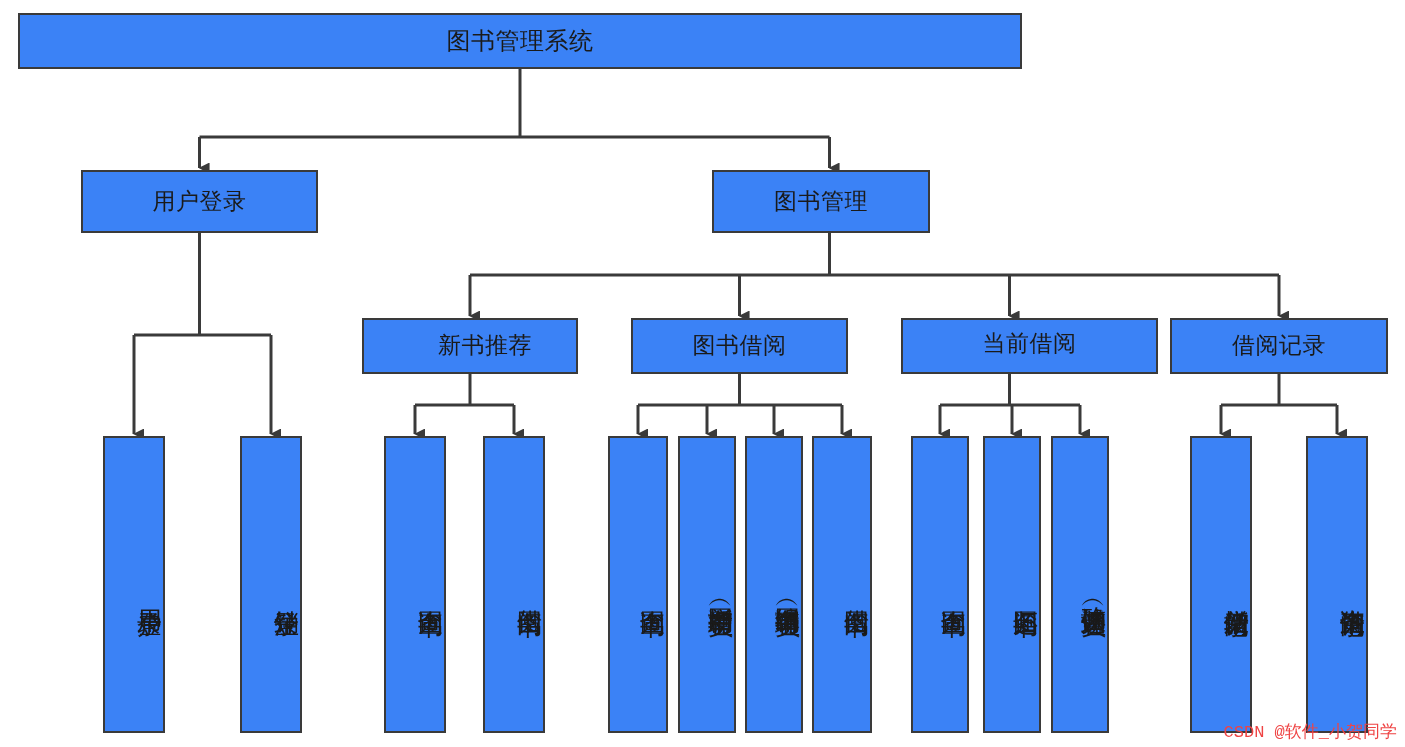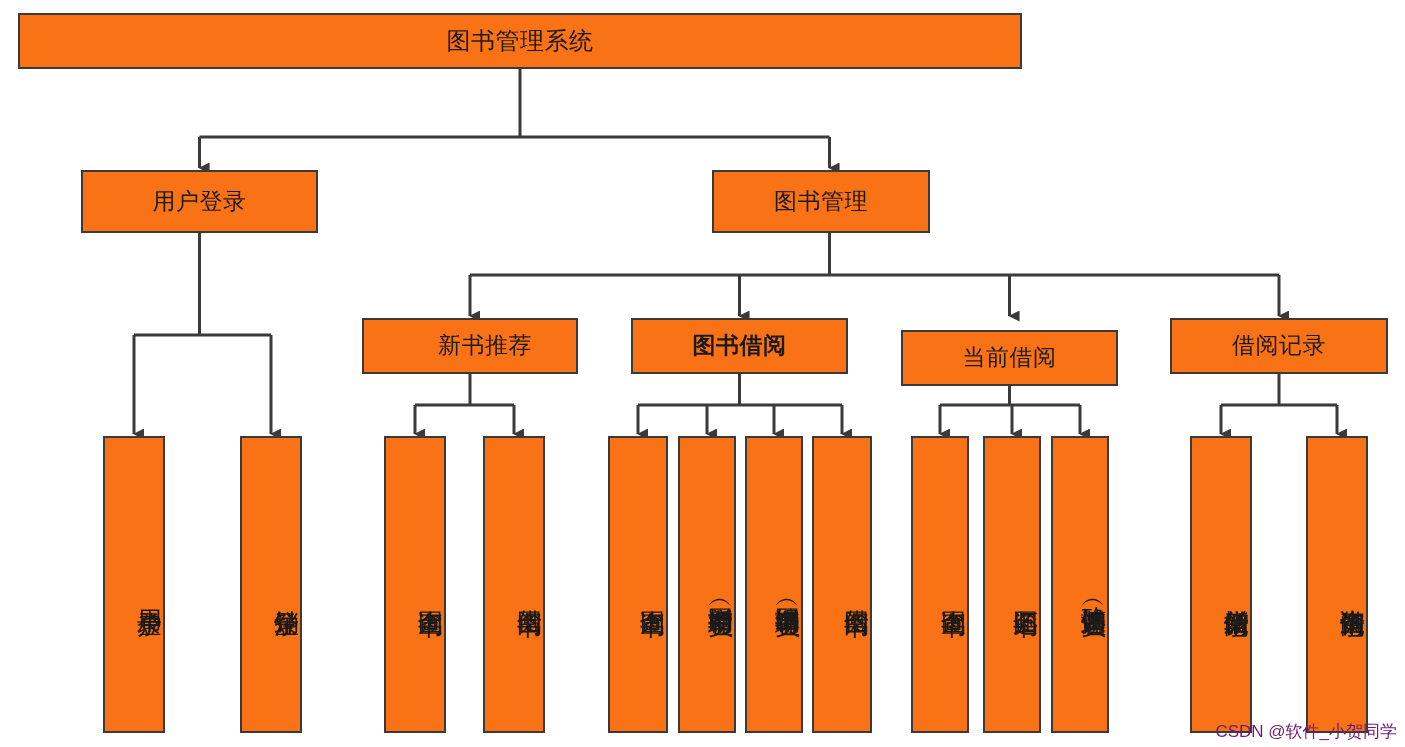--- a/index.html
+++ b/index.html
@@ -23,21 +23,21 @@
     left: 0;
     top: 0;
     width: 1405px;
     height: 747px;
     pointer-events: none;
   }
   .node {
     position: absolute;
     box-sizing: border-box;
     border: 2.5px solid #3a3a3a;
-    background: #f97316;
+    background: #3b82f6;
     display: flex;
     align-items: center;
     justify-content: center;
     color: #1a1a1a;
     z-index: 2;
   }
   .node-h {
     font-size: 23px;
     line-height: 1.1;
     letter-spacing: 0.5px;
@@ -60,24 +60,24 @@
     writing-mode: vertical-rl;
     text-orientation: upright;
     display: block;
     max-height: 100%;
   }
   .watermark {
     position: absolute;
     right: 8px;
     bottom: 4px;
     font-size: 17px;
-    color: #701a75;
+    color: #ef4444;
     white-space: nowrap;
     z-index: 5;
-    font-family: Liberation Sans, sans-serif;
+    font-family: Liberation Mono, monospace;
   }
 </style>
 </head>
 <body>
 
 <div id="canvas">
 
   <svg id="edges" viewBox="0 0 1405 747" width="1405" height="747" xmlns="http://www.w3.org/2000/svg">
     <defs>
       <marker id="arrow" viewBox="0 0 12 12" refX="6" refY="11" markerWidth="11" markerHeight="11" orient="auto-start-reverse" markerUnits="userSpaceOnUse">
@@ -127,24 +127,24 @@
     </div>
     <div class="node node-h" style="left: 81px; top: 170px; width: 237px; height: 63px;">
       <span class="">用户登录</span>
     </div>
     <div class="node node-h" style="left: 712px; top: 170px; width: 218px; height: 63px;">
       <span class="">图书管理</span>
     </div>
     <div class="node node-h" style="left: 362px; top: 318px; width: 216px; height: 56px; padding-left: 30px;">
       <span class="">新书推荐</span>
     </div>
-    <div class="node node-h" style="left: 631px; top: 318px; width: 217px; height: 56px; font-weight: bold;">
+    <div class="node node-h" style="left: 631px; top: 318px; width: 217px; height: 56px;">
       <span class="">图书借阅</span>
     </div>
-    <div class="node node-h" style="left: 901px; top: 330px; width: 217px; height: 56px;">
+    <div class="node node-h" style="left: 901px; top: 318px; width: 257px; height: 56px; font-family: Liberation Mono, monospace;">
       <span class="">当前借阅</span>
     </div>
     <div class="node node-h" style="left: 1170px; top: 318px; width: 218px; height: 56px; justify-content: center;">
       <span class="">借阅记录</span>
     </div>
     <div class="node node-v" style="left: 103px; top: 436px; width: 62px; height: 297px;">
       <span class="vtext">用户登录</span>
     </div>
     <div class="node node-v" style="left: 240px; top: 436px; width: 62px; height: 297px;">
       <span class="vtext">注销登录</span>

